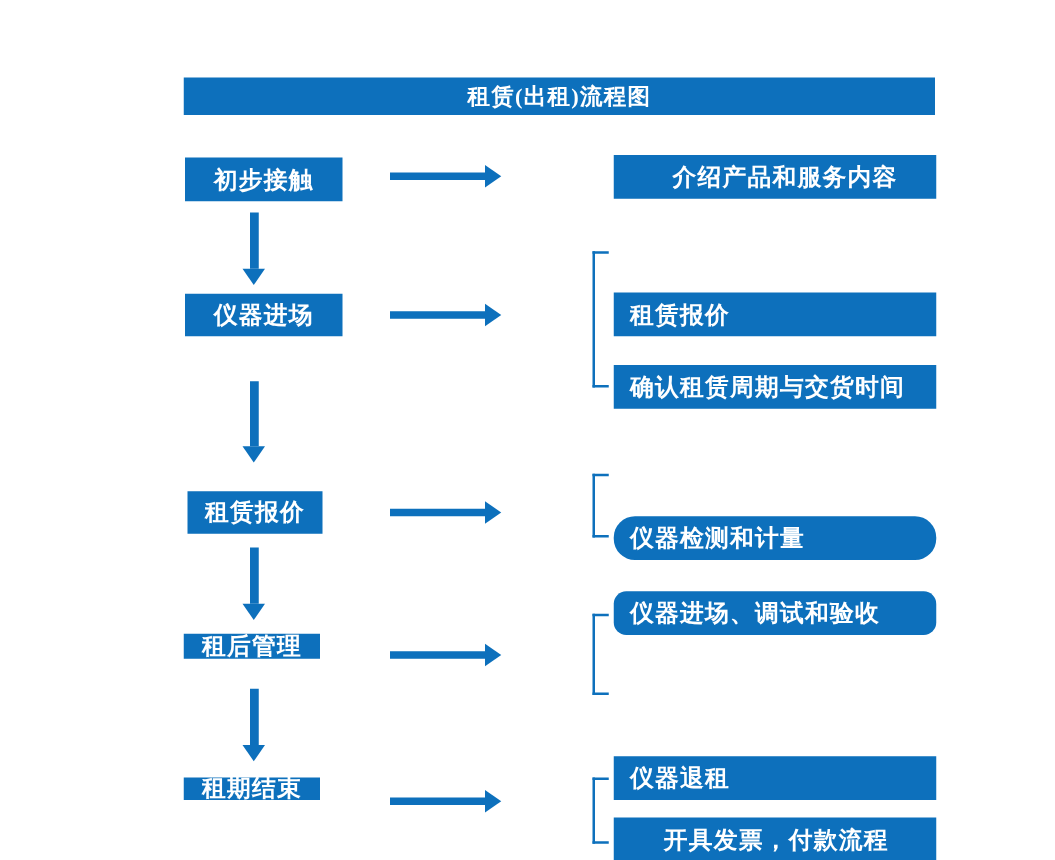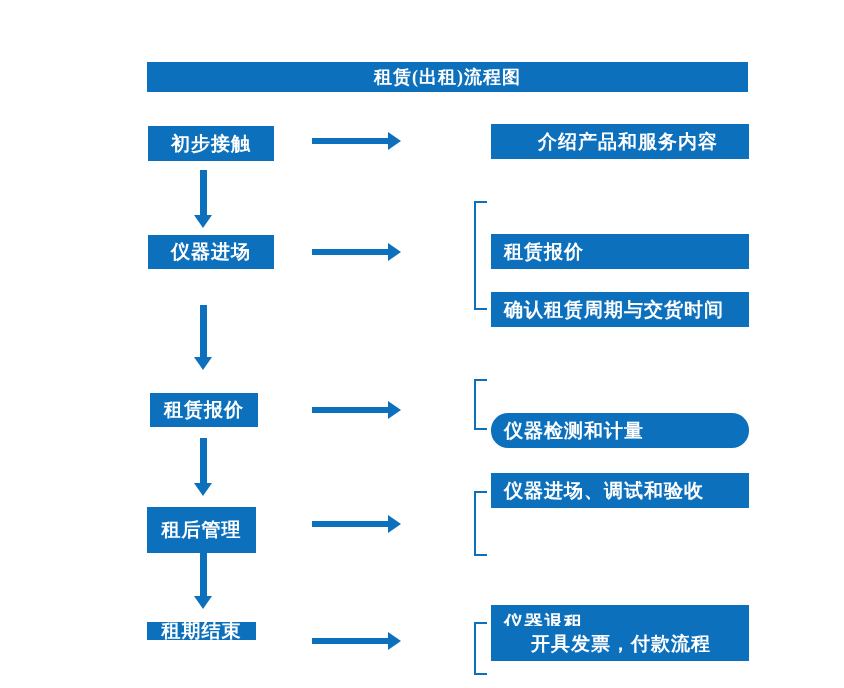--- a/index.html
+++ b/index.html
@@ -69,21 +69,21 @@
 
 <div class="canvas">
 
   <div class="title-bar">
     <span>租赁(出租)流程图</span>
   </div>
 
   <div class="step-box" style="left:100px;top:78px;width:126px;height:35px;">初步接触</div>
   <div class="step-box" style="left:100px;top:187px;width:126px;height:34px;">仪器进场</div>
   <div class="step-box" style="left:102px;top:345px;width:108px;height:34px;">租赁报价</div>
-  <div class="step-box" style="left:99px;top:459px;width:109px;height:46px;font-family:Liberation Serif, serif;">租后管理</div>
+  <div class="step-box" style="left:99px;top:459px;width:109px;height:20px;font-family:Liberation Serif, serif;">租后管理</div>
   <div class="step-box" style="left:99px;top:574px;width:109px;height:18px;">租期结束</div>
 
   <div class="v-arrow" style="top:122px;height:45px;"></div>
   <div class="v-arrow" style="top:257px;height:52px;"></div>
   <div class="v-arrow" style="top:390px;height:45px;"></div>
   <div class="v-arrow" style="top:503px;height:45px;"></div>
 
   <div class="h-arrow" style="top:90px;"></div>
   <div class="h-arrow" style="top:201px;"></div>
   <div class="h-arrow" style="top:359px;"></div>
@@ -95,18 +95,18 @@
   <div class="bracket" style="top:443px;height:65px;"></div>
   <div class="bracket" style="top:574px;height:53px;"></div>
 
   <div class="out-box" style="top:76px;padding-left:47px;">介绍产品和服务内容</div>
 
   <div class="out-box" style="top:186px;">租赁报价</div>
   <div class="out-box" style="top:244px;">确认租赁周期与交货时间</div>
 
   <div class="out-box" style="top:365px;border-radius:17px;">仪器检测和计量</div>
 
-  <div class="out-box" style="top:425px;">仪器进场、调试和验收</div>
+  <div class="out-box" style="top:425px;border-radius:10px;">仪器进场、调试和验收</div>
 
   <div class="out-box" style="top:557px;">仪器退租</div>
-  <div class="out-box" style="top:578px;padding-left:40px;">开具发票，付款流程</div>
+  <div class="out-box" style="top:606px;padding-left:40px;">开具发票，付款流程</div>
 
 </div>
 
 </body></html>

